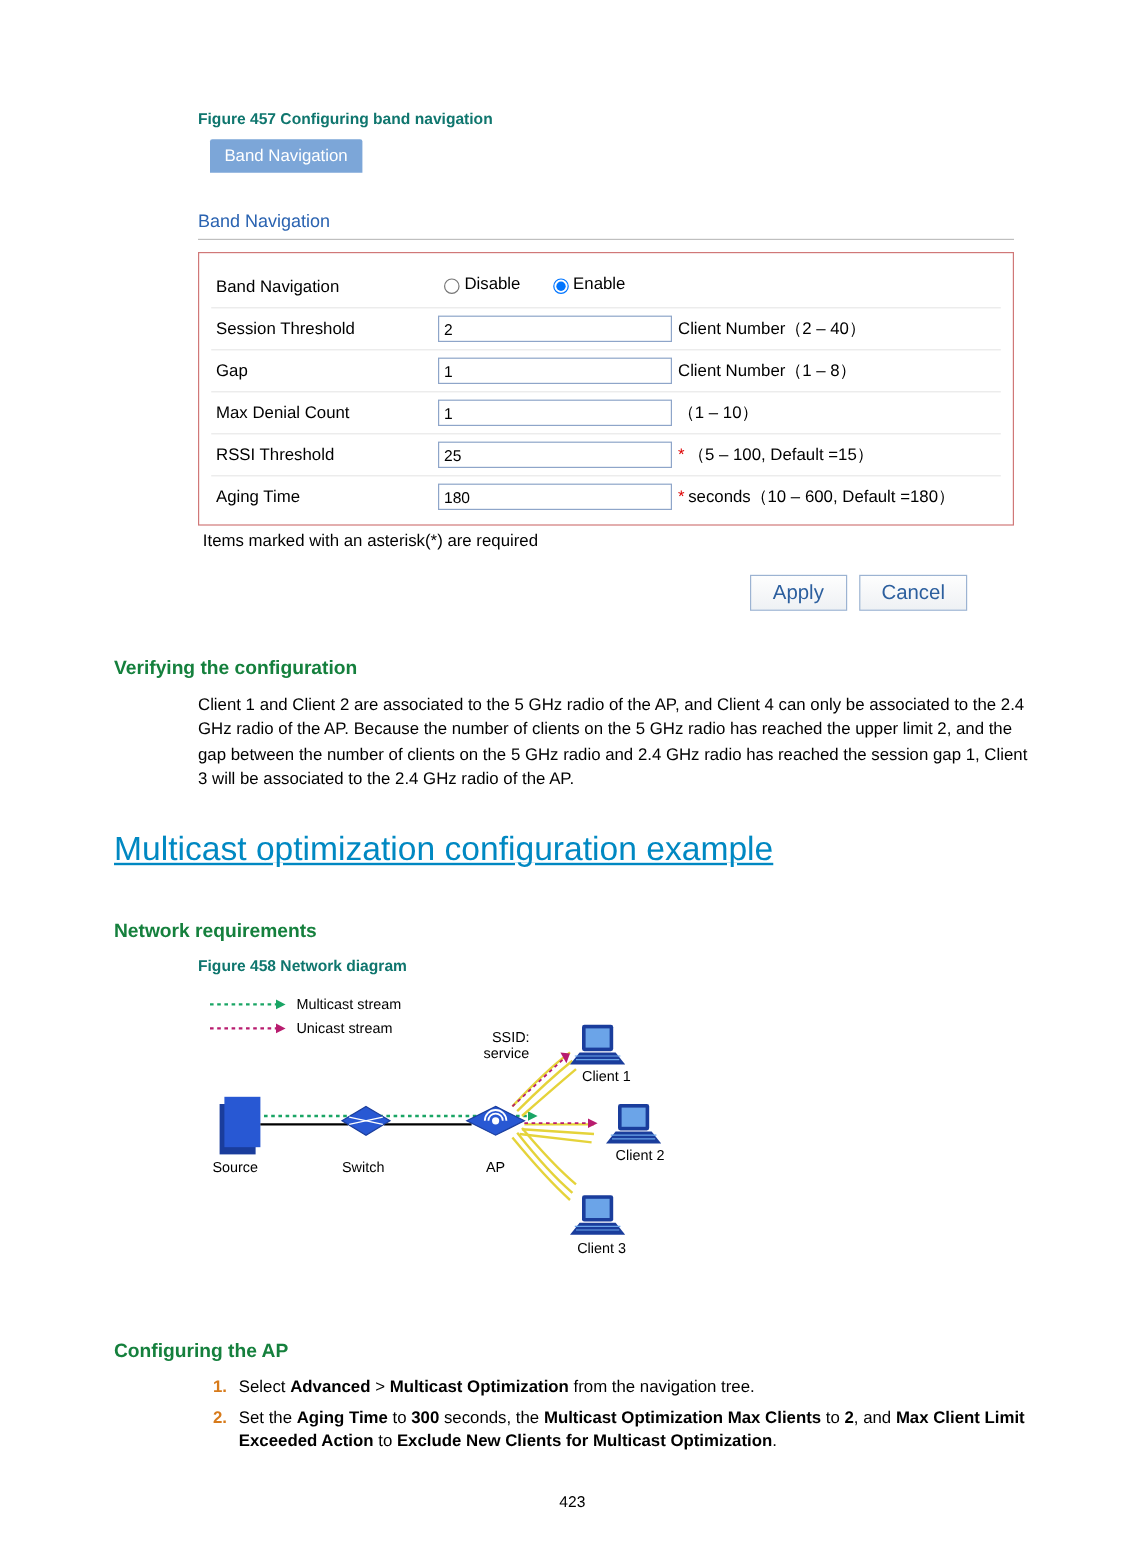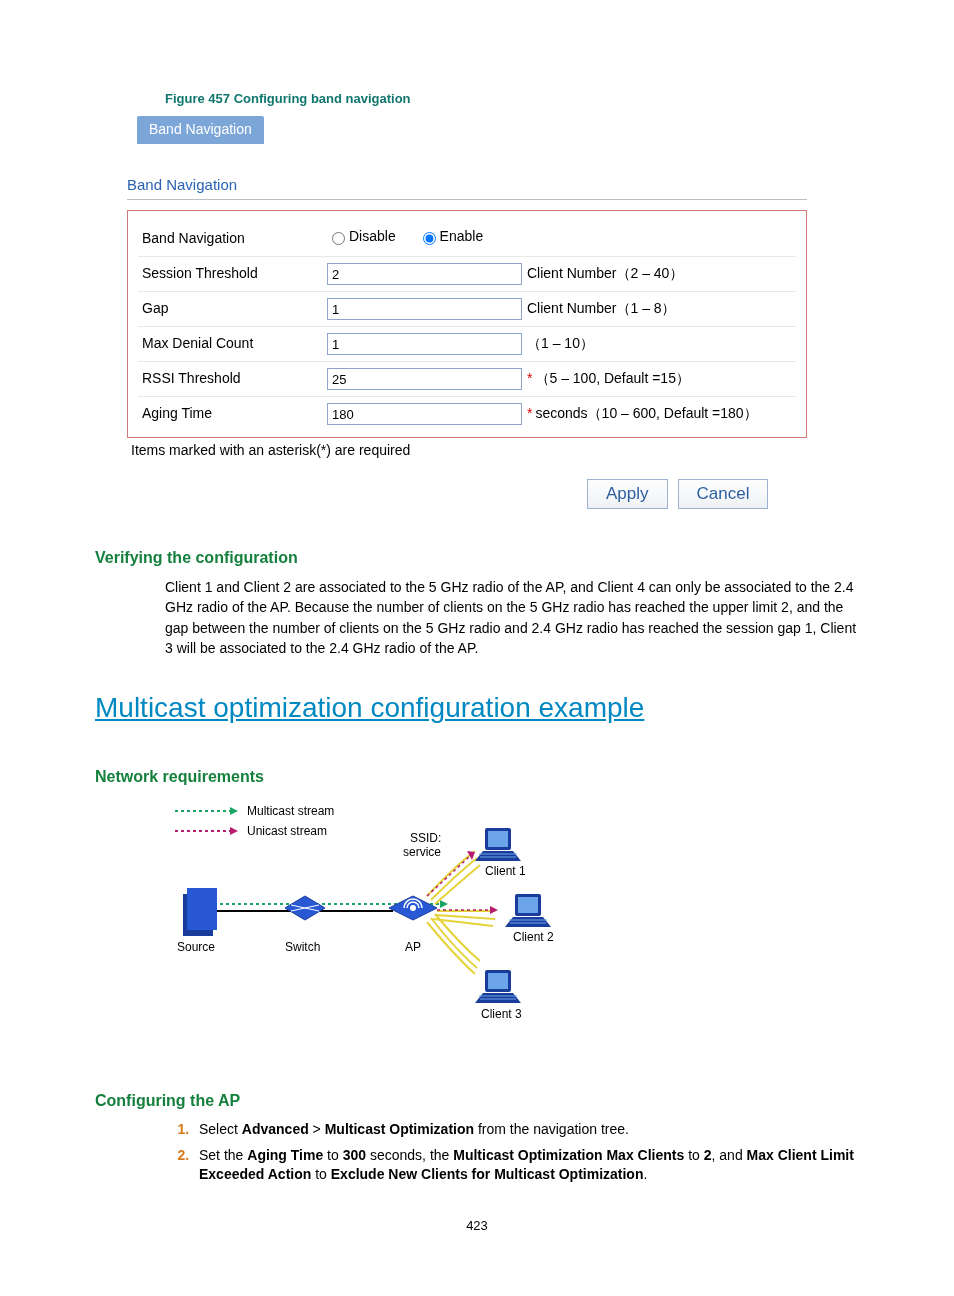--- a/index.html
+++ b/index.html
@@ -140,21 +140,21 @@
   }
   .radio input { margin-right: 4px; }
 </style>
 </head>
 <body>
 
 <div class="page">
 
   <div class="fig-caption">Figure 457 Configuring band navigation</div>
 
-  <div style="margin-left:32px; width:680px;">
+  <div style="margin-left:70px; width:680px;">
     <div class="bn-tab">Band Navigation</div>
     <div style="height:30px"></div>
 
     <div class="bn-title">Band Navigation</div>
 
     <div class="bn-panel" style="border:1px solid #d07878;">
       <div class="bn-row">
         <div class="lbl">Band Navigation</div>
         <div class="fld">
           <label class="radio">
@@ -206,20 +206,21 @@
     </div>
   </div>
 
   <div class="section-h">Verifying the configuration</div>
   <p class="body-indent">Client 1 and Client 2 are associated to the 5 GHz radio of the AP, and Client 4 can only be associated to the 2.4 GHz radio of the AP. Because the number of clients on the 5 GHz radio has reached the upper limit 2, and the gap between the number of clients on the 5 GHz radio and 2.4 GHz radio has reached the session gap 1, Client 3 will be associated to the 2.4 GHz radio of the AP.</p>
 
   <h1 class="h1-main">Multicast optimization configuration example</h1>
 
   <div class="section-h">Network requirements</div>
 
+  <div class="fig-caption">Figure 458 Network diagram</div>
 
   <div class="fig458">
     <svg viewBox="0 0 420 250" width="420" height="250">
 
       <line x1="10" y1="15" x2="65" y2="15" stroke="#1aa565" stroke-width="2" stroke-dasharray="3,3"></line>
       <polygon points="65,11 73,15 65,19" fill="#1aa565"></polygon>
       <text x="82" y="19" font-size="12">Multicast stream</text>
 
       <line x1="10" y1="35" x2="65" y2="35" stroke="#b81c6f" stroke-width="2" stroke-dasharray="3,3"></line>
       <polygon points="65,31 73,35 65,39" fill="#b81c6f"></polygon>

